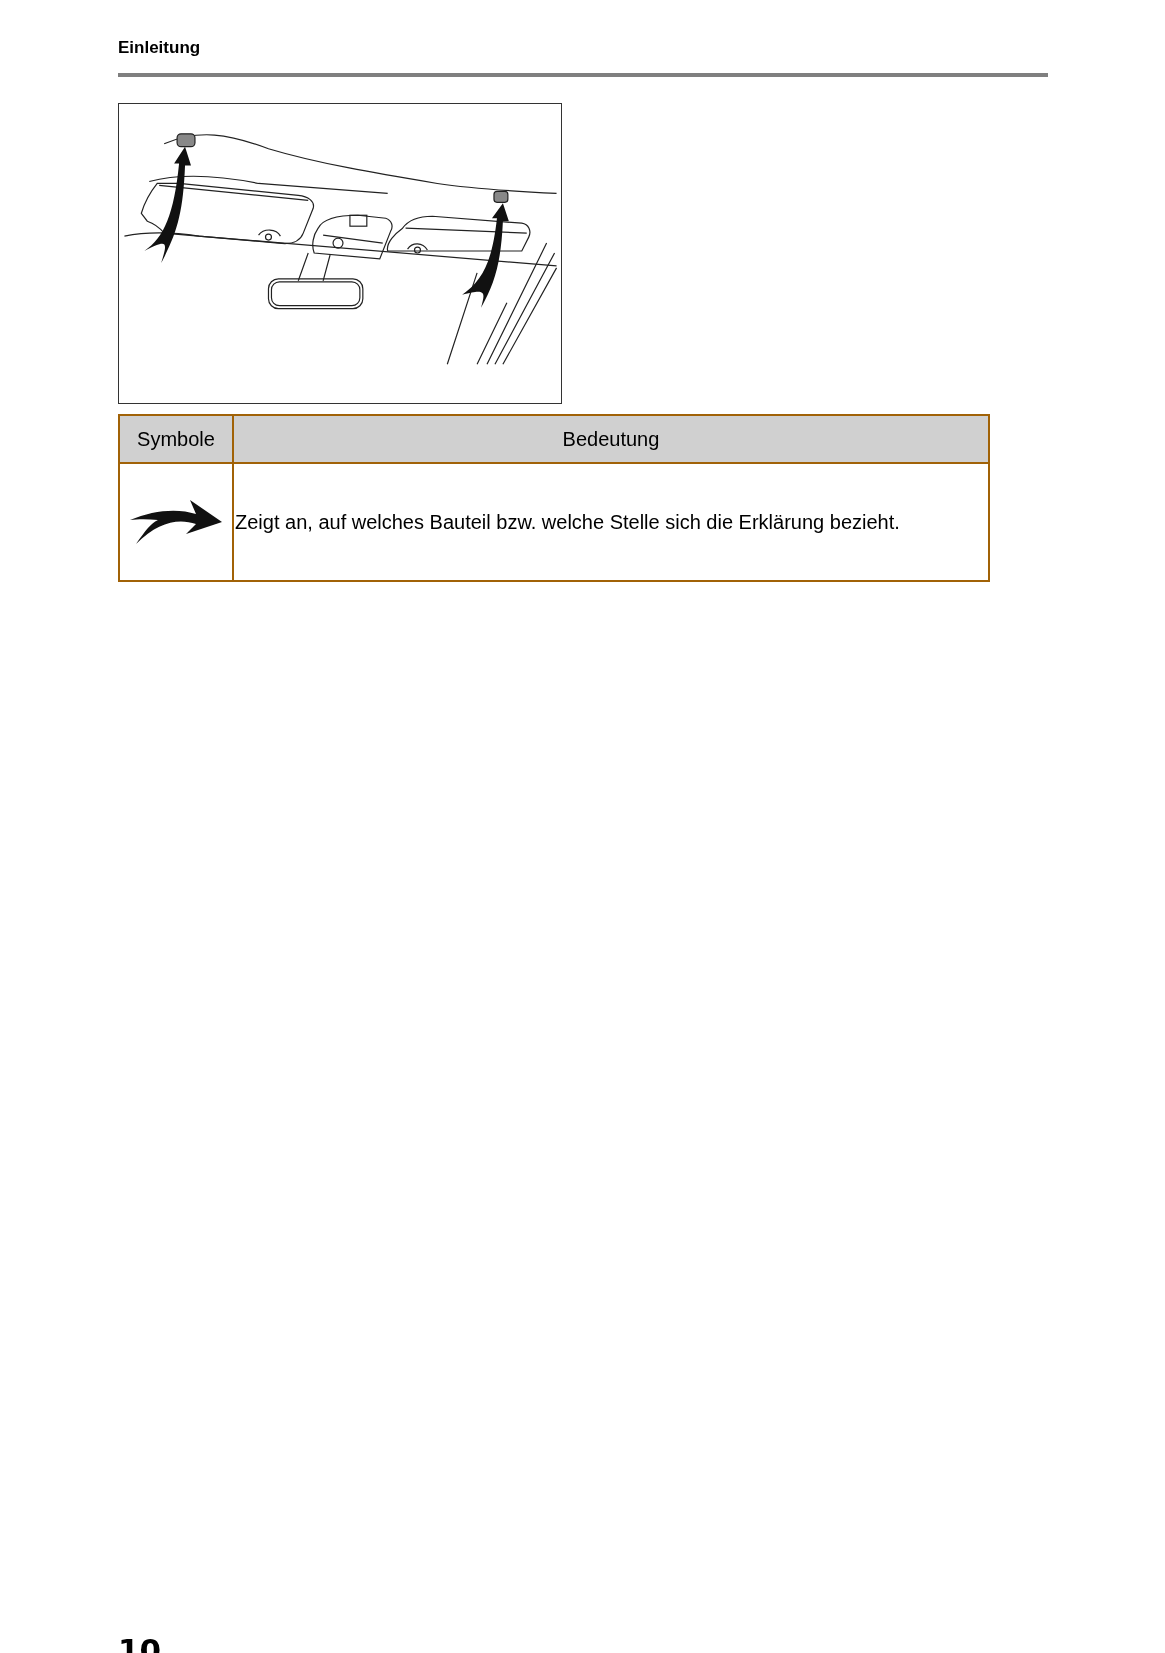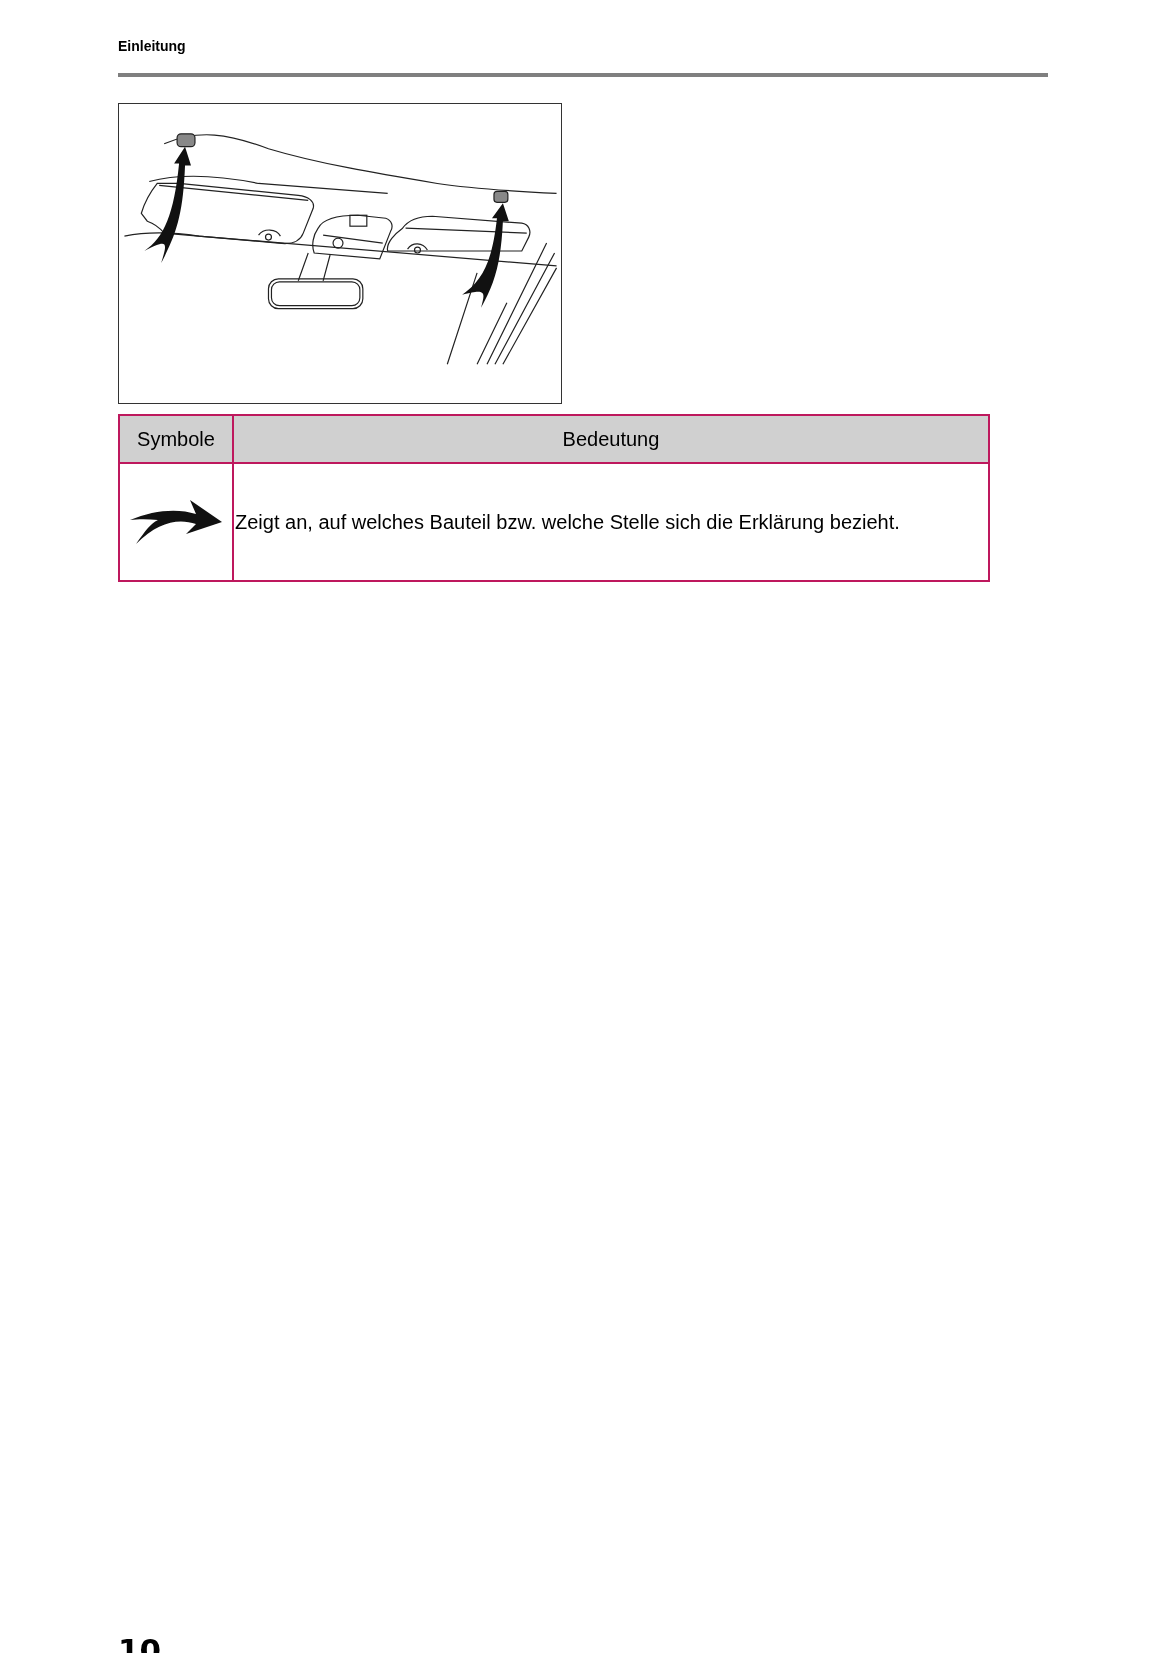--- a/index.html
+++ b/index.html
@@ -1,22 +1,22 @@
 <!DOCTYPE html>
 <html><head>
 <meta charset="utf-8">
 <style>
   html, body { margin:0; padding:0; background:#ffffff; }
   body { width:1165px; height:1653px; position:relative; font-family:"Liberation Sans", sans-serif; color:#000; overflow:hidden; }
-  .section-title { position:absolute; left:118px; top:38px; font-size:14px; font-weight:bold; }
+  .section-title { position:absolute; left:118px; top:38px; font-size:17px; font-weight:bold; }
   .header-rule { position:absolute; left:118px; top:73px; width:930px; height:4px; background:#7f7f7f; }
   .figure { position:absolute; left:118px; top:103px; width:444px; height:301px; border:1.5px solid #333; box-sizing:border-box; background:#fff; overflow:hidden; }
   .figure svg { width:100%; height:100%; display:block; }
   table.sym { position:absolute; left:118px; top:414px; width:872px; border-collapse:collapse; font-size:20px; }
-  table.sym th, table.sym td { border:2px solid #be185d; }
+  table.sym th, table.sym td { border:2px solid #a16207; }
   table.sym th { background:#d0d0d0; font-weight:normal; height:44px; }
   th.col-sym { width:110px; }
   td.sym-cell { height:114px; text-align:center; vertical-align:middle; }
   td.desc-cell { vertical-align:middle; }
   .page-num { position:absolute; left:118px; top:1596px; font-size:31px; font-weight:900; font-family:"DejaVu Sans", sans-serif;margin-top:36px; }
 </style>
 </head>
 <body>
 
 <div class="section-title">Einleitung</div>

